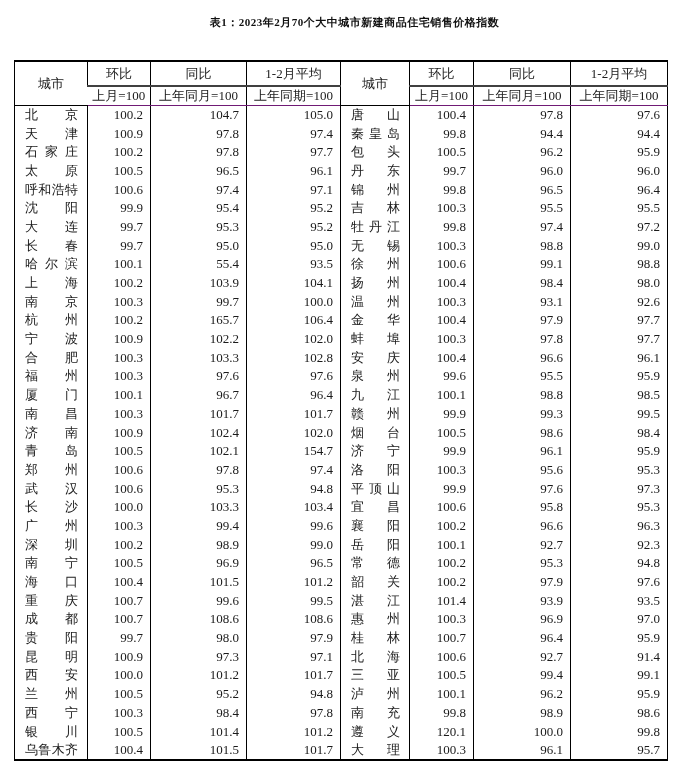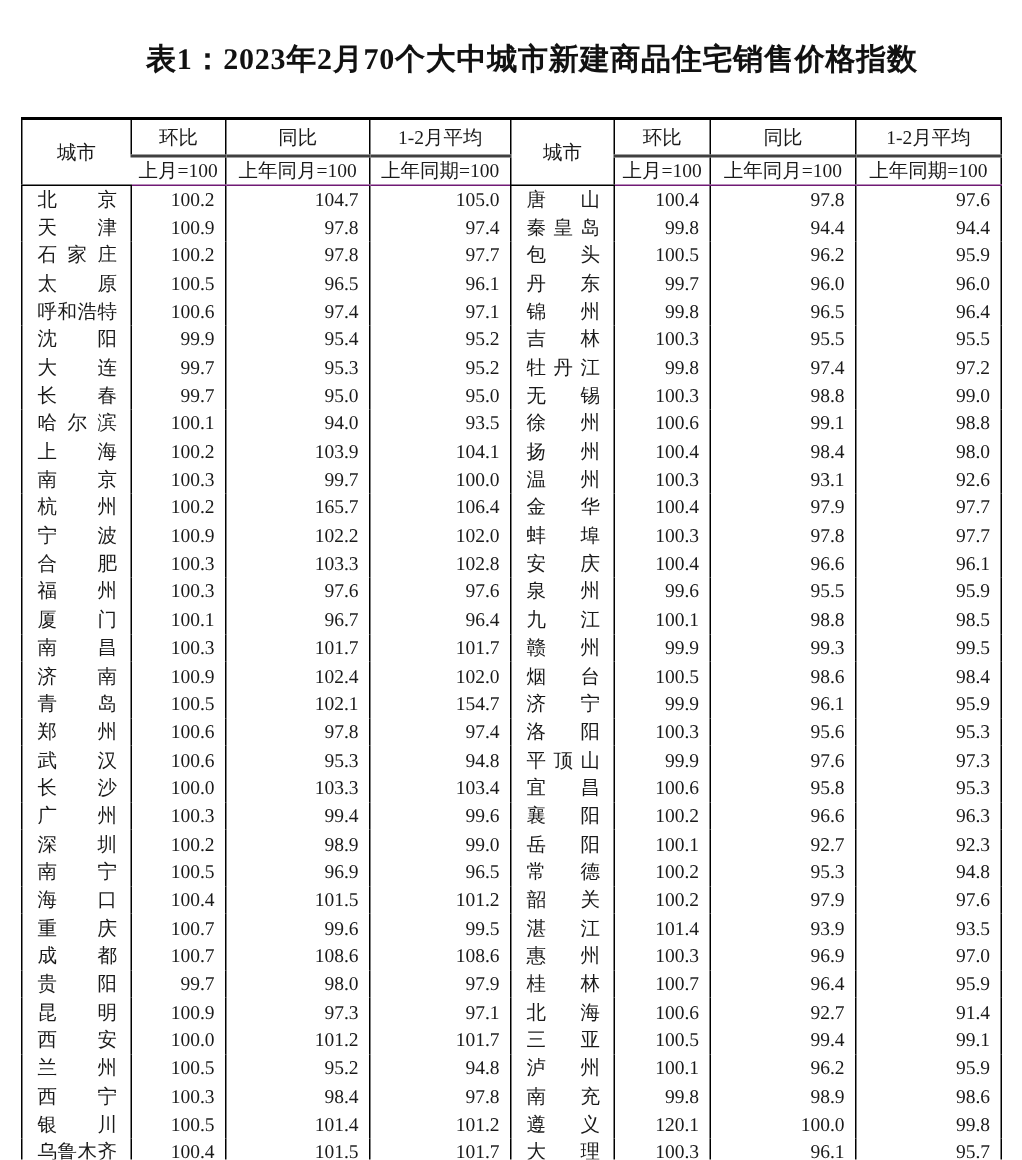--- a/index.html
+++ b/index.html
@@ -11,23 +11,23 @@
     font-family: "Liberation Serif", "DejaVu Serif", serif;
     color: #1a1a1a;
   }
   .page {
     width: 681px;
     height: 773px;
     overflow: hidden;
     position: relative;
   }
   .title {
-    margin: 28px 0 0 0;
+    margin: 10px 0 0 0;
     text-align: center;
-    font-size: 20px;
+    font-size: 11px;
     font-weight: bold;
     line-height: 24px;
     color: #111;
     letter-spacing: 0.5px;
     padding-left: 28px;
   }
   table.price-table {
     border-collapse: collapse;
     table-layout: fixed;
     width: 653px;
@@ -178,21 +178,21 @@
           <td class="num">95.0</td>
           <td class="num">95.0</td>
           <td class="city">无锡</td>
           <td class="num">100.3</td>
           <td class="num">98.8</td>
           <td class="num">99.0</td>
         </tr>
         <tr>
           <td class="city">哈尔滨</td>
           <td class="num">100.1</td>
-          <td class="num">94.0</td>
+          <td class="num">55.4</td>
           <td class="num">93.5</td>
           <td class="city">徐州</td>
           <td class="num">100.6</td>
           <td class="num">99.1</td>
           <td class="num">98.8</td>
         </tr>
         <tr>
           <td class="city">上海</td>
           <td class="num">100.2</td>
           <td class="num">103.9</td>

